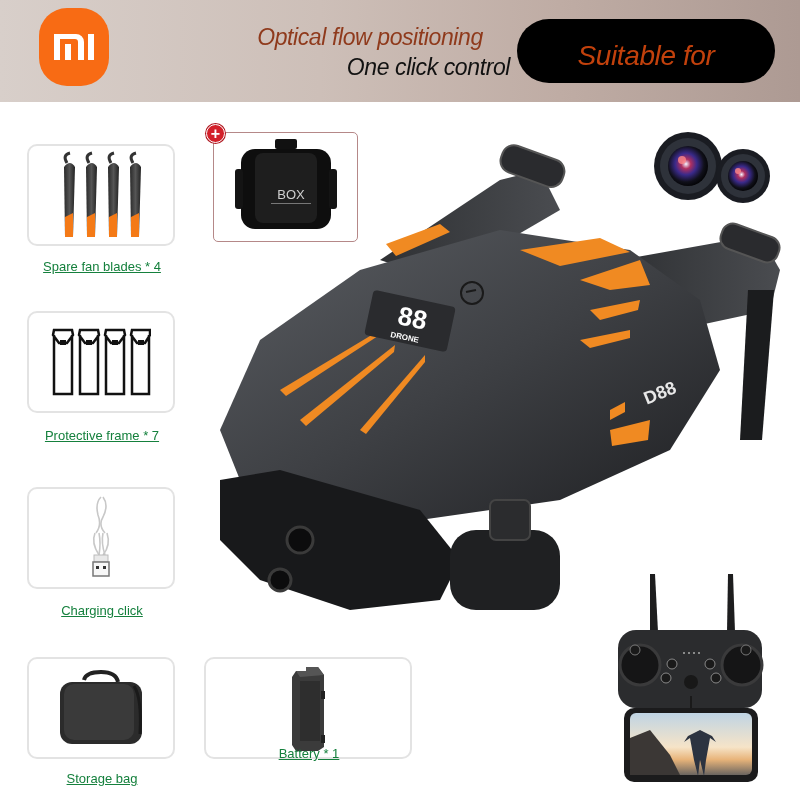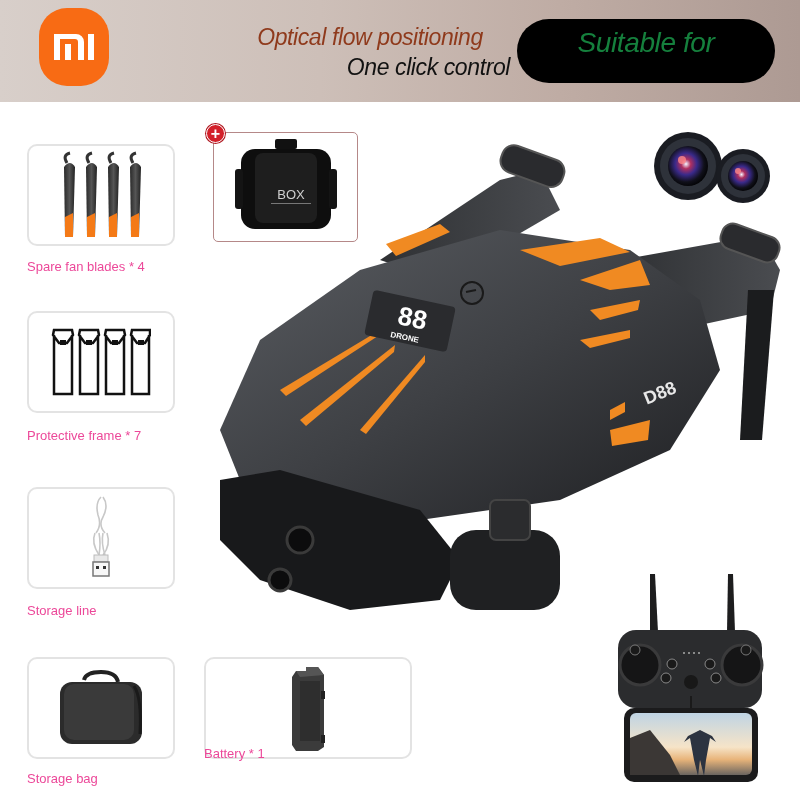--- a/index.html
+++ b/index.html
@@ -19,31 +19,31 @@
   .mi-logo svg { width: 44px; height: 30px; }
   .tagline {
     position: absolute; left: 230px; top: 22px; width: 280px; text-align: center;
     font-style: italic; font-size: 23px; line-height: 30px; letter-spacing: -0.4px;
   }
   .tagline .l1 { color: #8f3a1c; }
   .tagline .l2 { color: #111111; text-align: right; }
   .pill {
     position: absolute; left: 517px; top: 19px; width: 258px; height: 64px;
     background: #000; border-radius: 32px;
-    color: #15803d; text-align: center; font-style: italic;
-    font-size: 28px; line-height: 28px; padding-top: 10px; letter-spacing: -0.4px;
+    color: #c2410c; text-align: center; font-style: italic;
+    font-size: 28px; line-height: 28px; padding-top: 23px; letter-spacing: -0.4px;
   }
 
   
   .card {
     position: absolute; background: #fff; border: 2px solid #e3e3e3; border-radius: 10px;
     display: flex; align-items: center; justify-content: center;
   }
   .card-label {
-    position: absolute; font-size: 13px; color: #ec4899; text-align: left;
+    position: absolute; font-size: 13px; color: #15803d; text-align: center; text-decoration: underline;
   }
 
   .vr-card {
     position: absolute; left: 213px; top: 132px; width: 145px; height: 110px;
     border: 1.5px solid #b58888; border-radius: 5px; background: #fff;
     display: flex; align-items: center; justify-content: center; text-align: right;
   }
   .plus-badge {
     position: absolute; left: 206px; top: 124px; width: 19px; height: 19px;
     border-radius: 50%; background: #d3202a; border: 1.5px solid #fff;
@@ -143,21 +143,21 @@
         <path d="M26 40 q4 12 -4 22"></path>
       <path d="M18 40 q2 10 0 22"></path>
         <path d="M22 40 q-2 10 2 22"></path>
     </g>
     <rect x="13" y="62" width="14" height="7" fill="#e9e9e9" stroke="#bbb" stroke-width="1"></rect>
     <rect x="12" y="69" width="16" height="14" fill="#f7f7f7" stroke="#777" stroke-width="1.5"></rect>
     <rect x="15" y="73" width="3" height="3" fill="#333"></rect>
     <rect x="22" y="73" width="3" height="3" fill="#333"></rect>
   </svg>
 </div>
-<div class="card-label" style="left:27px; top:603px; width:150px;">Storage line</div>
+<div class="card-label" style="left:27px; top:603px; width:150px;">Charging click</div>
 
 <div class="card" style="left:27px; top:657px; width:148px; height:102px;">
   <svg width="90" height="80" viewBox="0 0 90 80">
     <path d="M28 12 Q30 4 45 4 Q60 4 62 14" fill="none" stroke="#222" stroke-width="4"></path>
     <rect x="4" y="14" width="82" height="62" rx="12" fill="#2b2b2b"></rect>
     <rect x="8" y="16" width="70" height="56" rx="10" fill="#3a3a3a"></rect>
     <path d="M78 18 Q86 30 84 66" fill="none" stroke="#1a1a1a" stroke-width="3"></path>
   </svg>
 </div>
 <div class="card-label" style="left:27px; top:771px; width:150px;">Storage bag</div>

